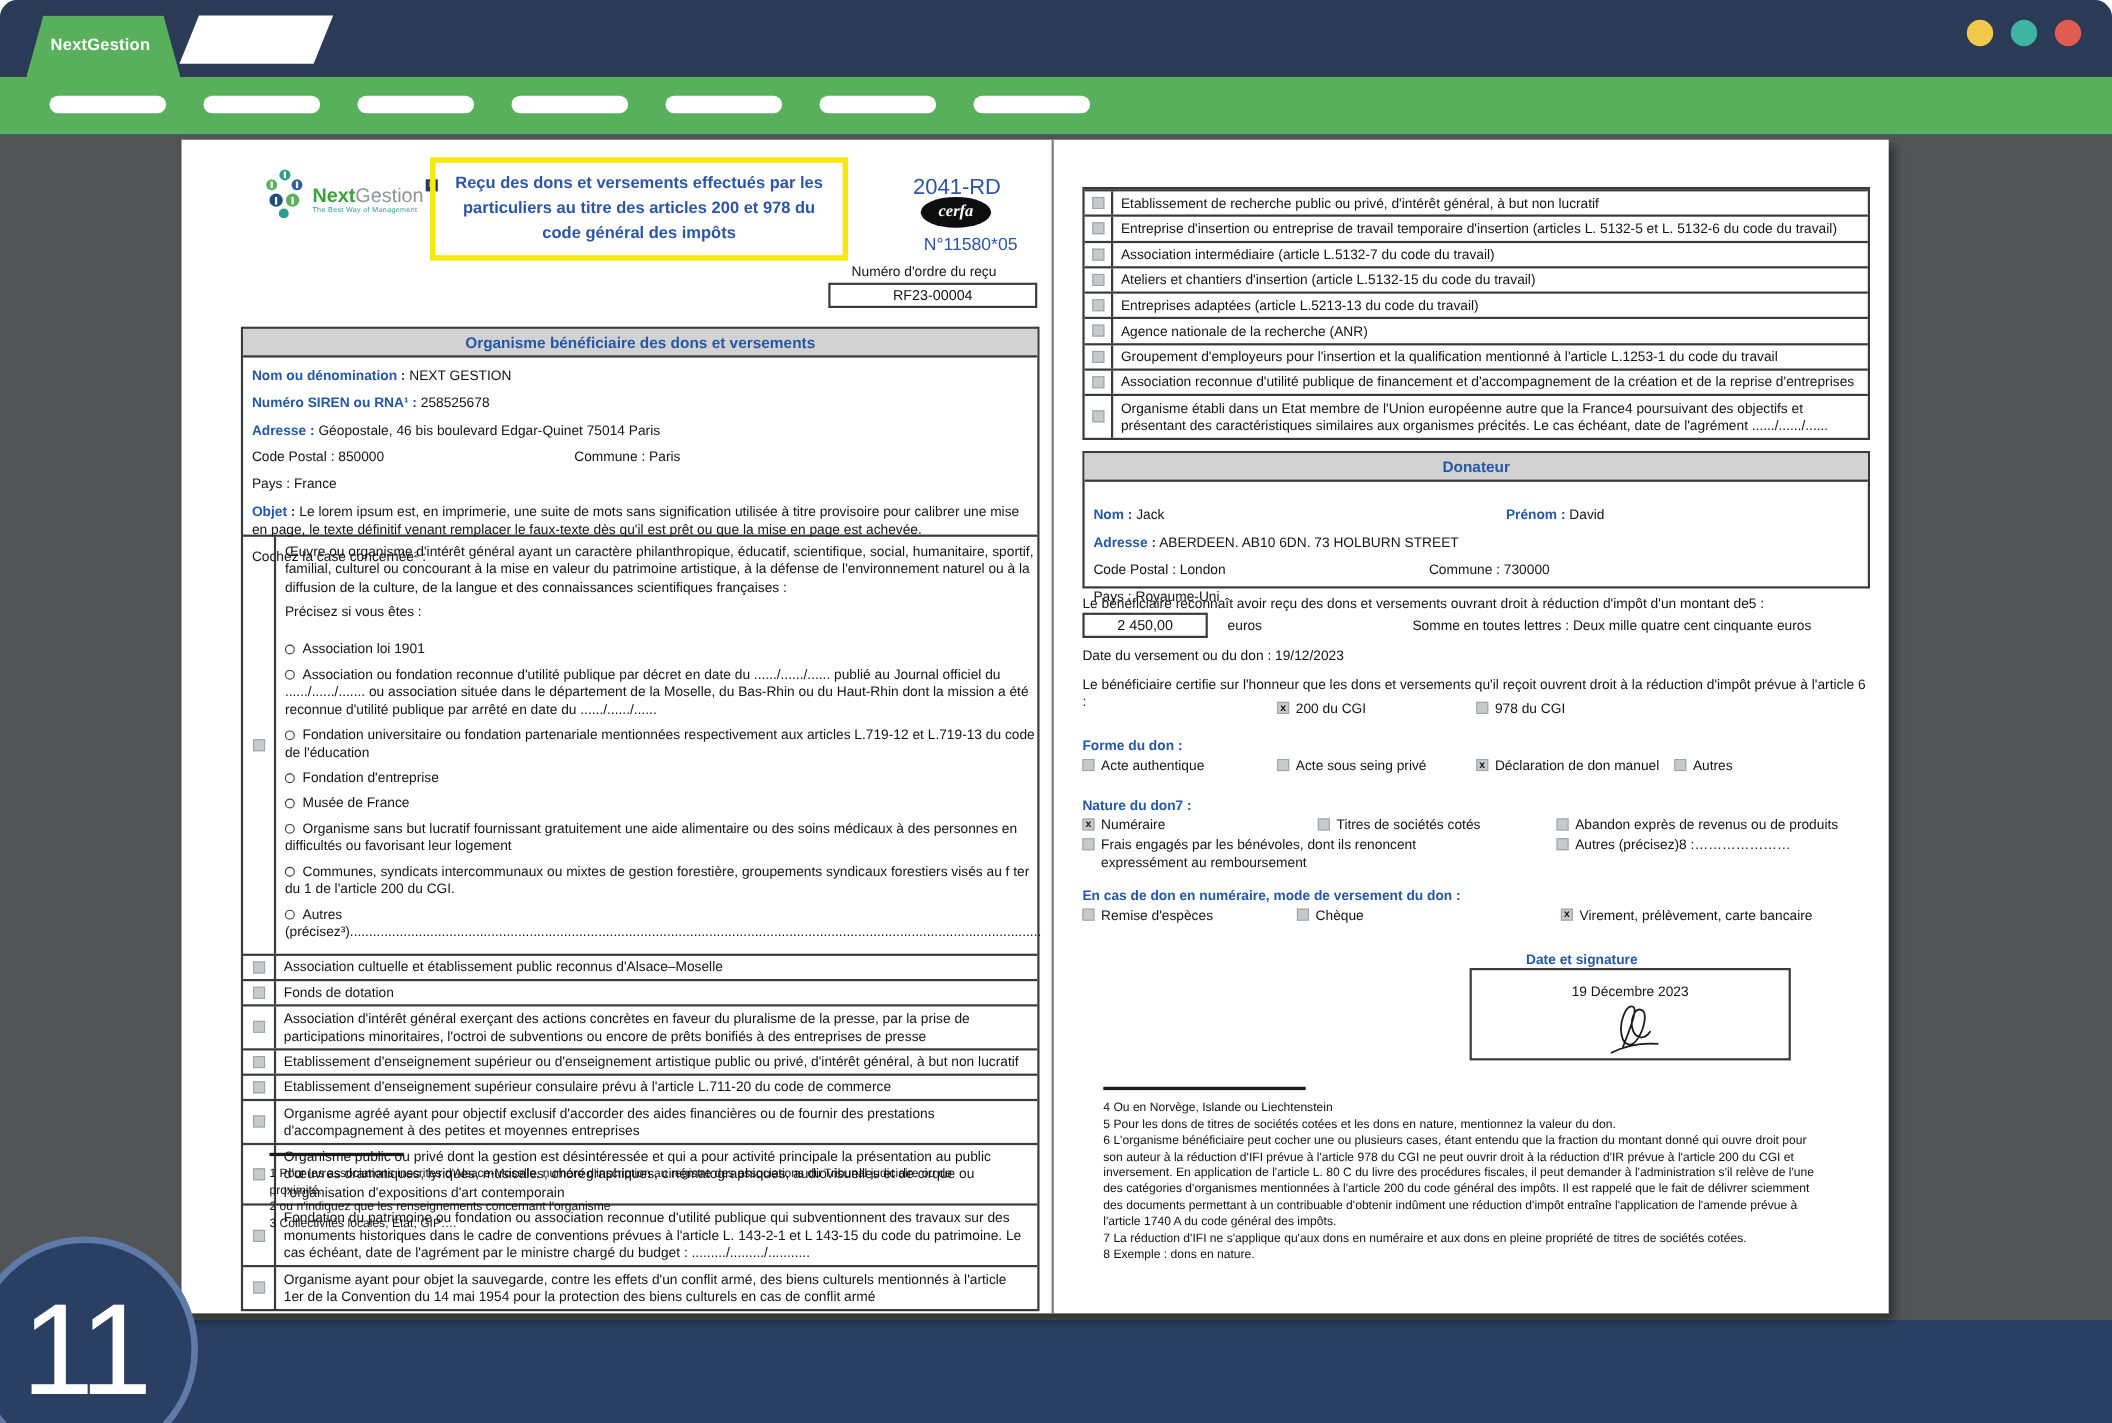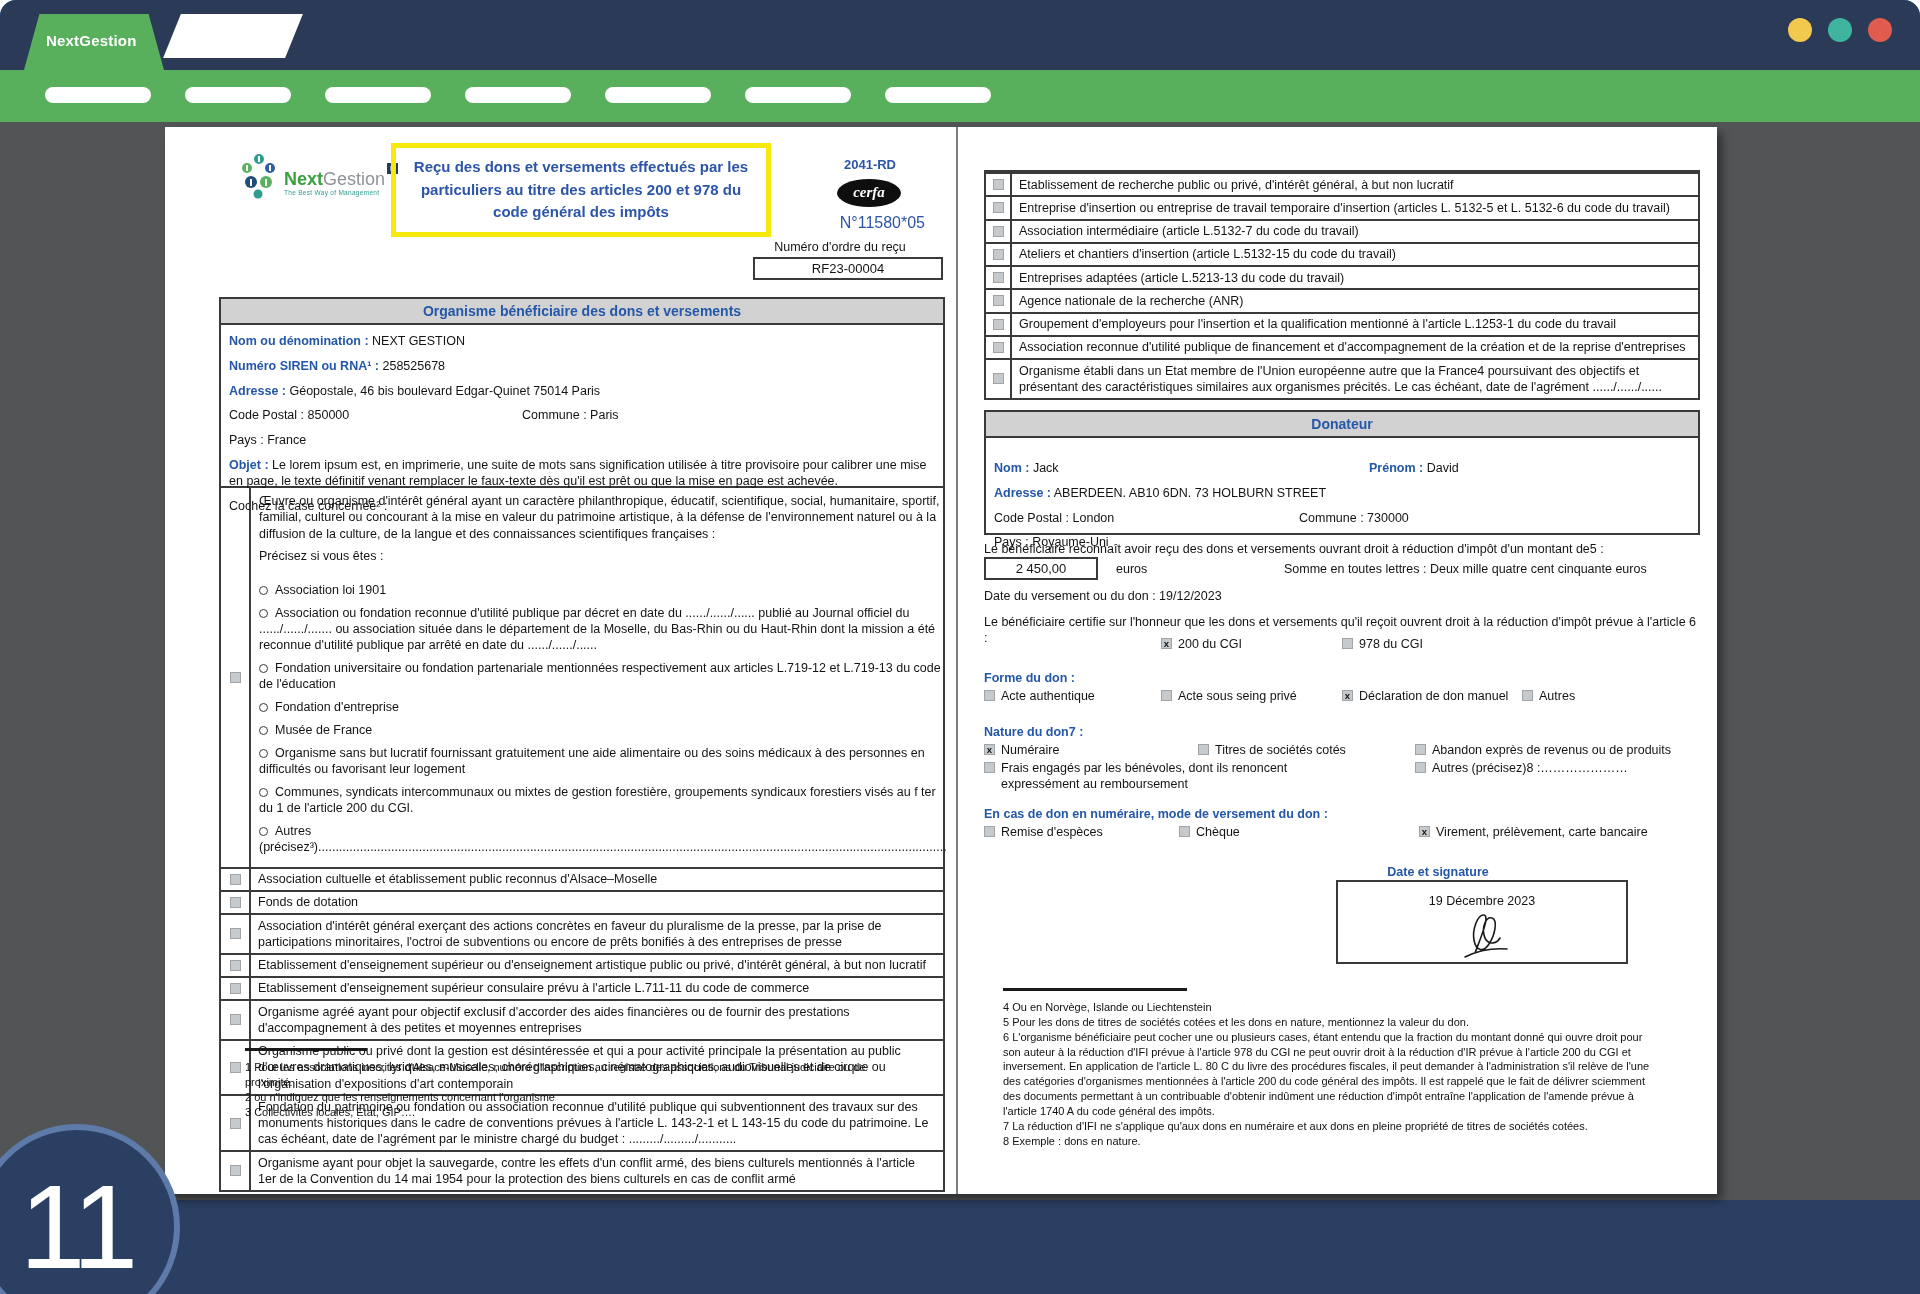--- a/index.html
+++ b/index.html
@@ -27,21 +27,21 @@
   .page-left{width:793px;border-right:2px solid #7d7d7d}
   .page-right{flex:1}
   .abs{position:absolute}
 
   .bhead{color:#2457a7;font-weight:bold}
   .blabel{color:#2457a7;font-weight:bold}
 
   
   .title-box{left:226px;top:16px;width:380px;border:5px solid #f7e80e;padding:8px 8px;text-align:center;
     color:#2c55a7;font-weight:bold;font-size:15px;line-height:1.5}
-  .form-code{left:655px;top:30px;width:100px;text-align:center;color:#2c55a7;font-weight:bold;font-size:13px}
+  .form-code{left:655px;top:30px;width:100px;text-align:center;color:#2c55a7;font-weight:normal;font-size:20px}
   .cerfa-badge{left:672px;top:52px;width:64px;height:28px;background:#0e0e0e;border-radius:50%;
     color:#fff;text-align:center;line-height:27px;font-size:15px;font-style:italic;font-weight:bold;
     font-family:"Liberation Serif",serif}
   .form-number{left:648px;top:86px;width:112px;text-align:right;color:#2c55a7;font-size:16px}
   .order-label{left:570px;top:112px;width:210px;text-align:center;font-size:12.5px}
   .order-box{left:588px;top:130px;width:190px;height:23px;border:2px solid #3a3a3a;text-align:center;
     font-size:13px;line-height:20px}
 
   
   .logo{left:74px;top:24px;width:180px;height:58px}
@@ -236,21 +236,21 @@
                 <div class="cbcell">
                   <span class="cb"></span>
                 </div>
                 <div class="txtcell">Etablissement d'enseignement supérieur ou d'enseignement artistique public ou privé, d'intérêt général, à but non lucratif</div>
               </div>
 
               <div class="crow">
                 <div class="cbcell">
                   <span class="cb"></span>
                 </div>
-                <div class="txtcell">Etablissement d'enseignement supérieur consulaire prévu à l'article L.711-11 du code de commerce</div>
+                <div class="txtcell">Etablissement d'enseignement supérieur consulaire prévu à l'article L.711-20 du code de commerce</div>
               </div>
 
               <div class="crow">
                 <div class="cbcell">
                   <span class="cb"></span>
                 </div>
                 <div class="txtcell">Organisme agréé ayant pour objectif exclusif d'accorder des aides financières ou de fournir des prestations d'accompagnement à des petites et moyennes entreprises</div>
               </div>
 
               <div class="crow">

